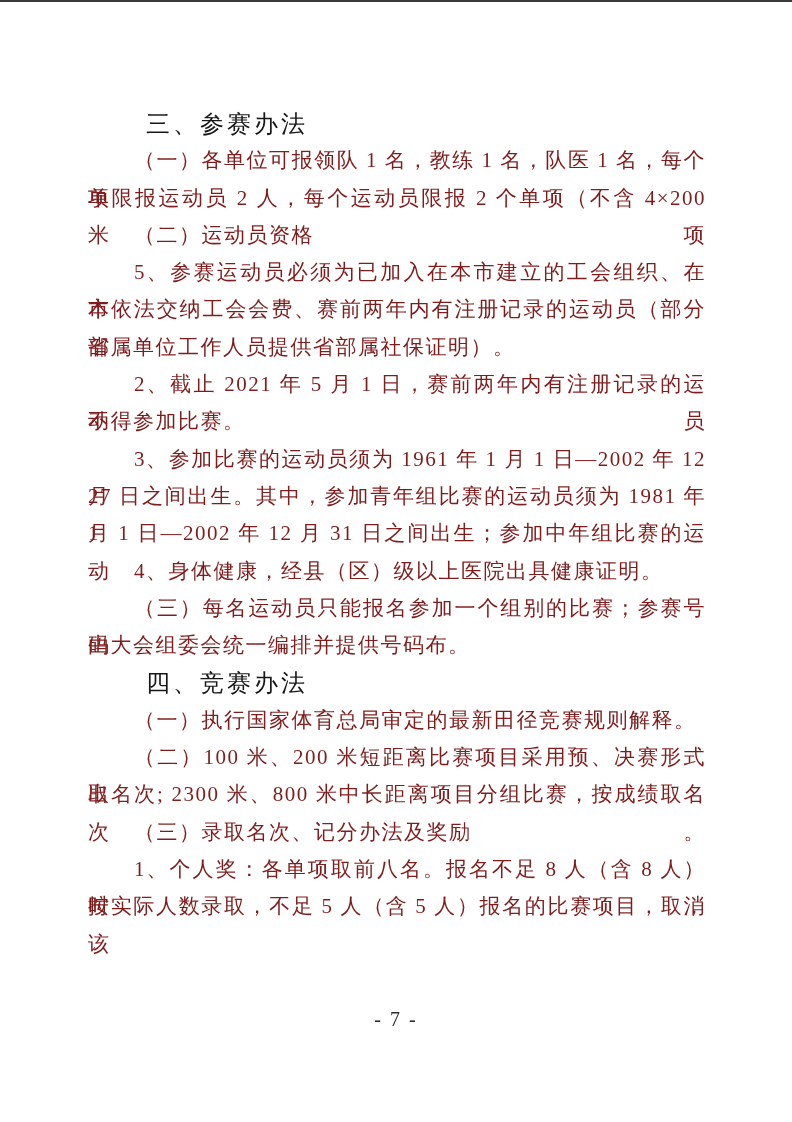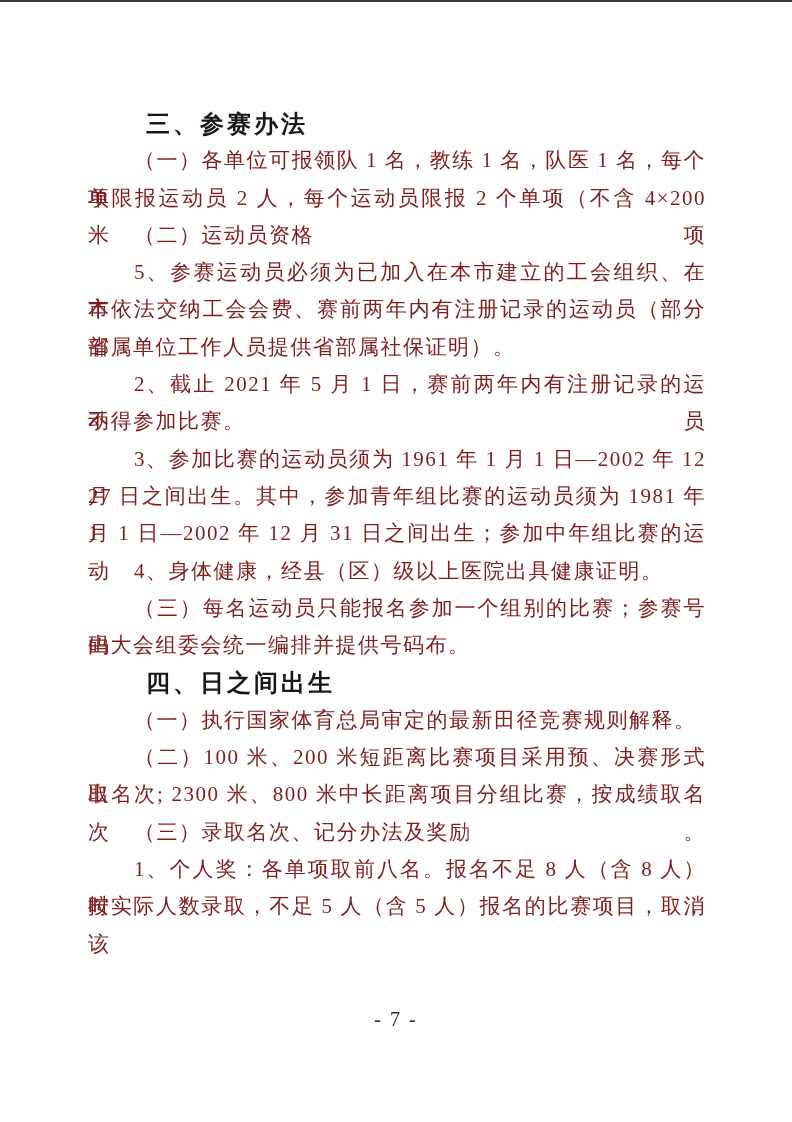--- a/index.html
+++ b/index.html
@@ -41,21 +41,21 @@
   }
   .line.fill {
     white-space: normal;
     text-align-last: justify;
   }
   .line.indent {
     text-indent: 46px;
   }
   .line.heading {
     font-family: "Liberation Sans", "DejaVu Sans", sans-serif;
-    font-weight: bold;
+    font-weight: normal;
     font-size: 24px;
     letter-spacing: 3px;
     text-indent: 58px;
     color: #171717;
   }
   .page-number {
     position: absolute;
     left: 0;
     top: 1001px;
     width: 792px;
@@ -82,21 +82,21 @@
       <div class="line fill">市依法交纳工会会费、赛前两年内有注册记录的运动员（部分省</div>
       <div class="line">部属单位工作人员提供省部属社保证明）。</div>
       <div class="line indent fill">2、截止 2021 年 5 月 1 日，赛前两年内有注册记录的运动员</div>
       <div class="line">不得参加比赛。</div>
       <div class="line indent fill">3、参加比赛的运动员须为 1961 年 1 月 1 日—2002 年 12 月</div>
       <div class="line fill">27 日之间出生。其中，参加青年组比赛的运动员须为 1981 年 1</div>
       <div class="line fill">月 1 日—2002 年 12 月 31 日之间出生；参加中年组比赛的运动</div>
       <div class="line indent">4、身体健康，经县（区）级以上医院出具健康证明。</div>
       <div class="line indent fill">（三）每名运动员只能报名参加一个组别的比赛；参赛号码</div>
       <div class="line">由大会组委会统一编排并提供号码布。</div>
-      <div class="line heading indent">四、日之间出生</div>
+      <div class="line heading indent">四、竞赛办法</div>
       <div class="line indent">（一）执行国家体育总局审定的最新田径竞赛规则解释。</div>
       <div class="line indent fill">（二）100 米、200 米短距离比赛项目采用预、决赛形式取</div>
       <div class="line fill">出名次; 2300 米、800 米中长距离项目分组比赛，按成绩取名次。</div>
       <div class="line indent">（三）录取名次、记分办法及奖励</div>
       <div class="line indent fill">1、个人奖：各单项取前八名。报名不足 8 人（含 8 人）时，</div>
       <div class="line fill">按实际人数录取，不足 5 人（含 5 人）报名的比赛项目，取消该</div>
     </div>
   <div class="page-number">- 7 -</div>
 </div>
 

